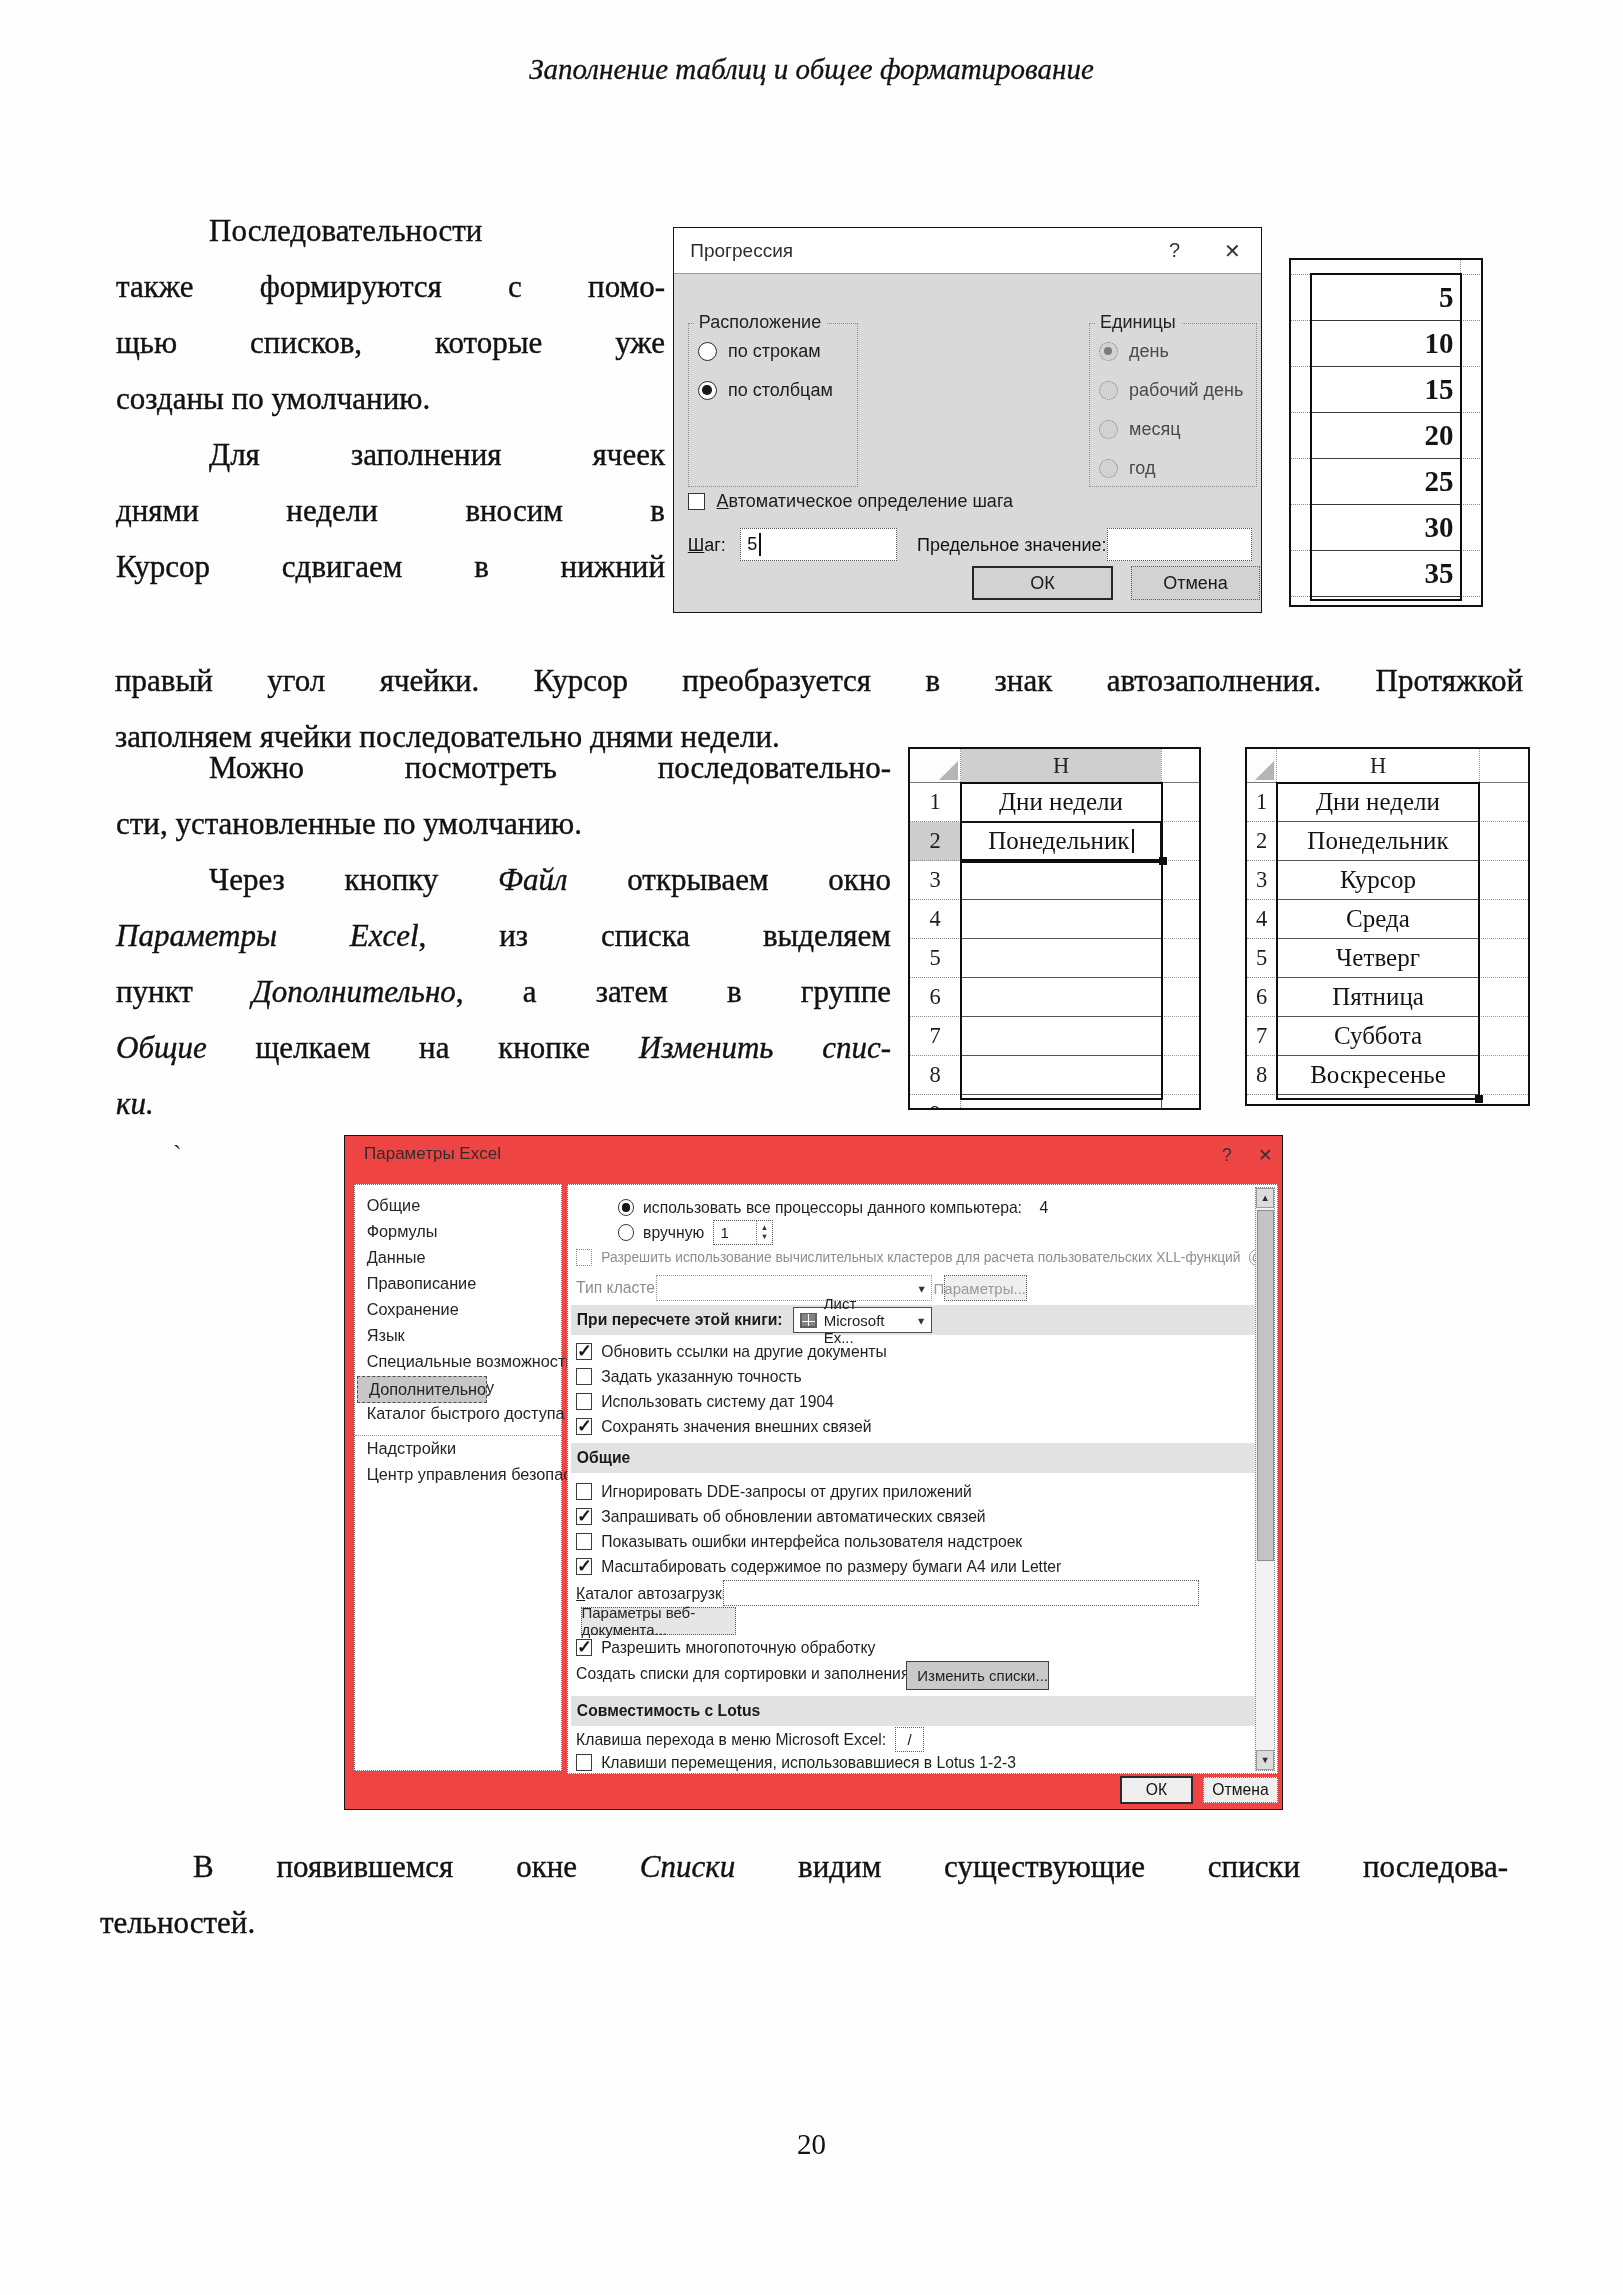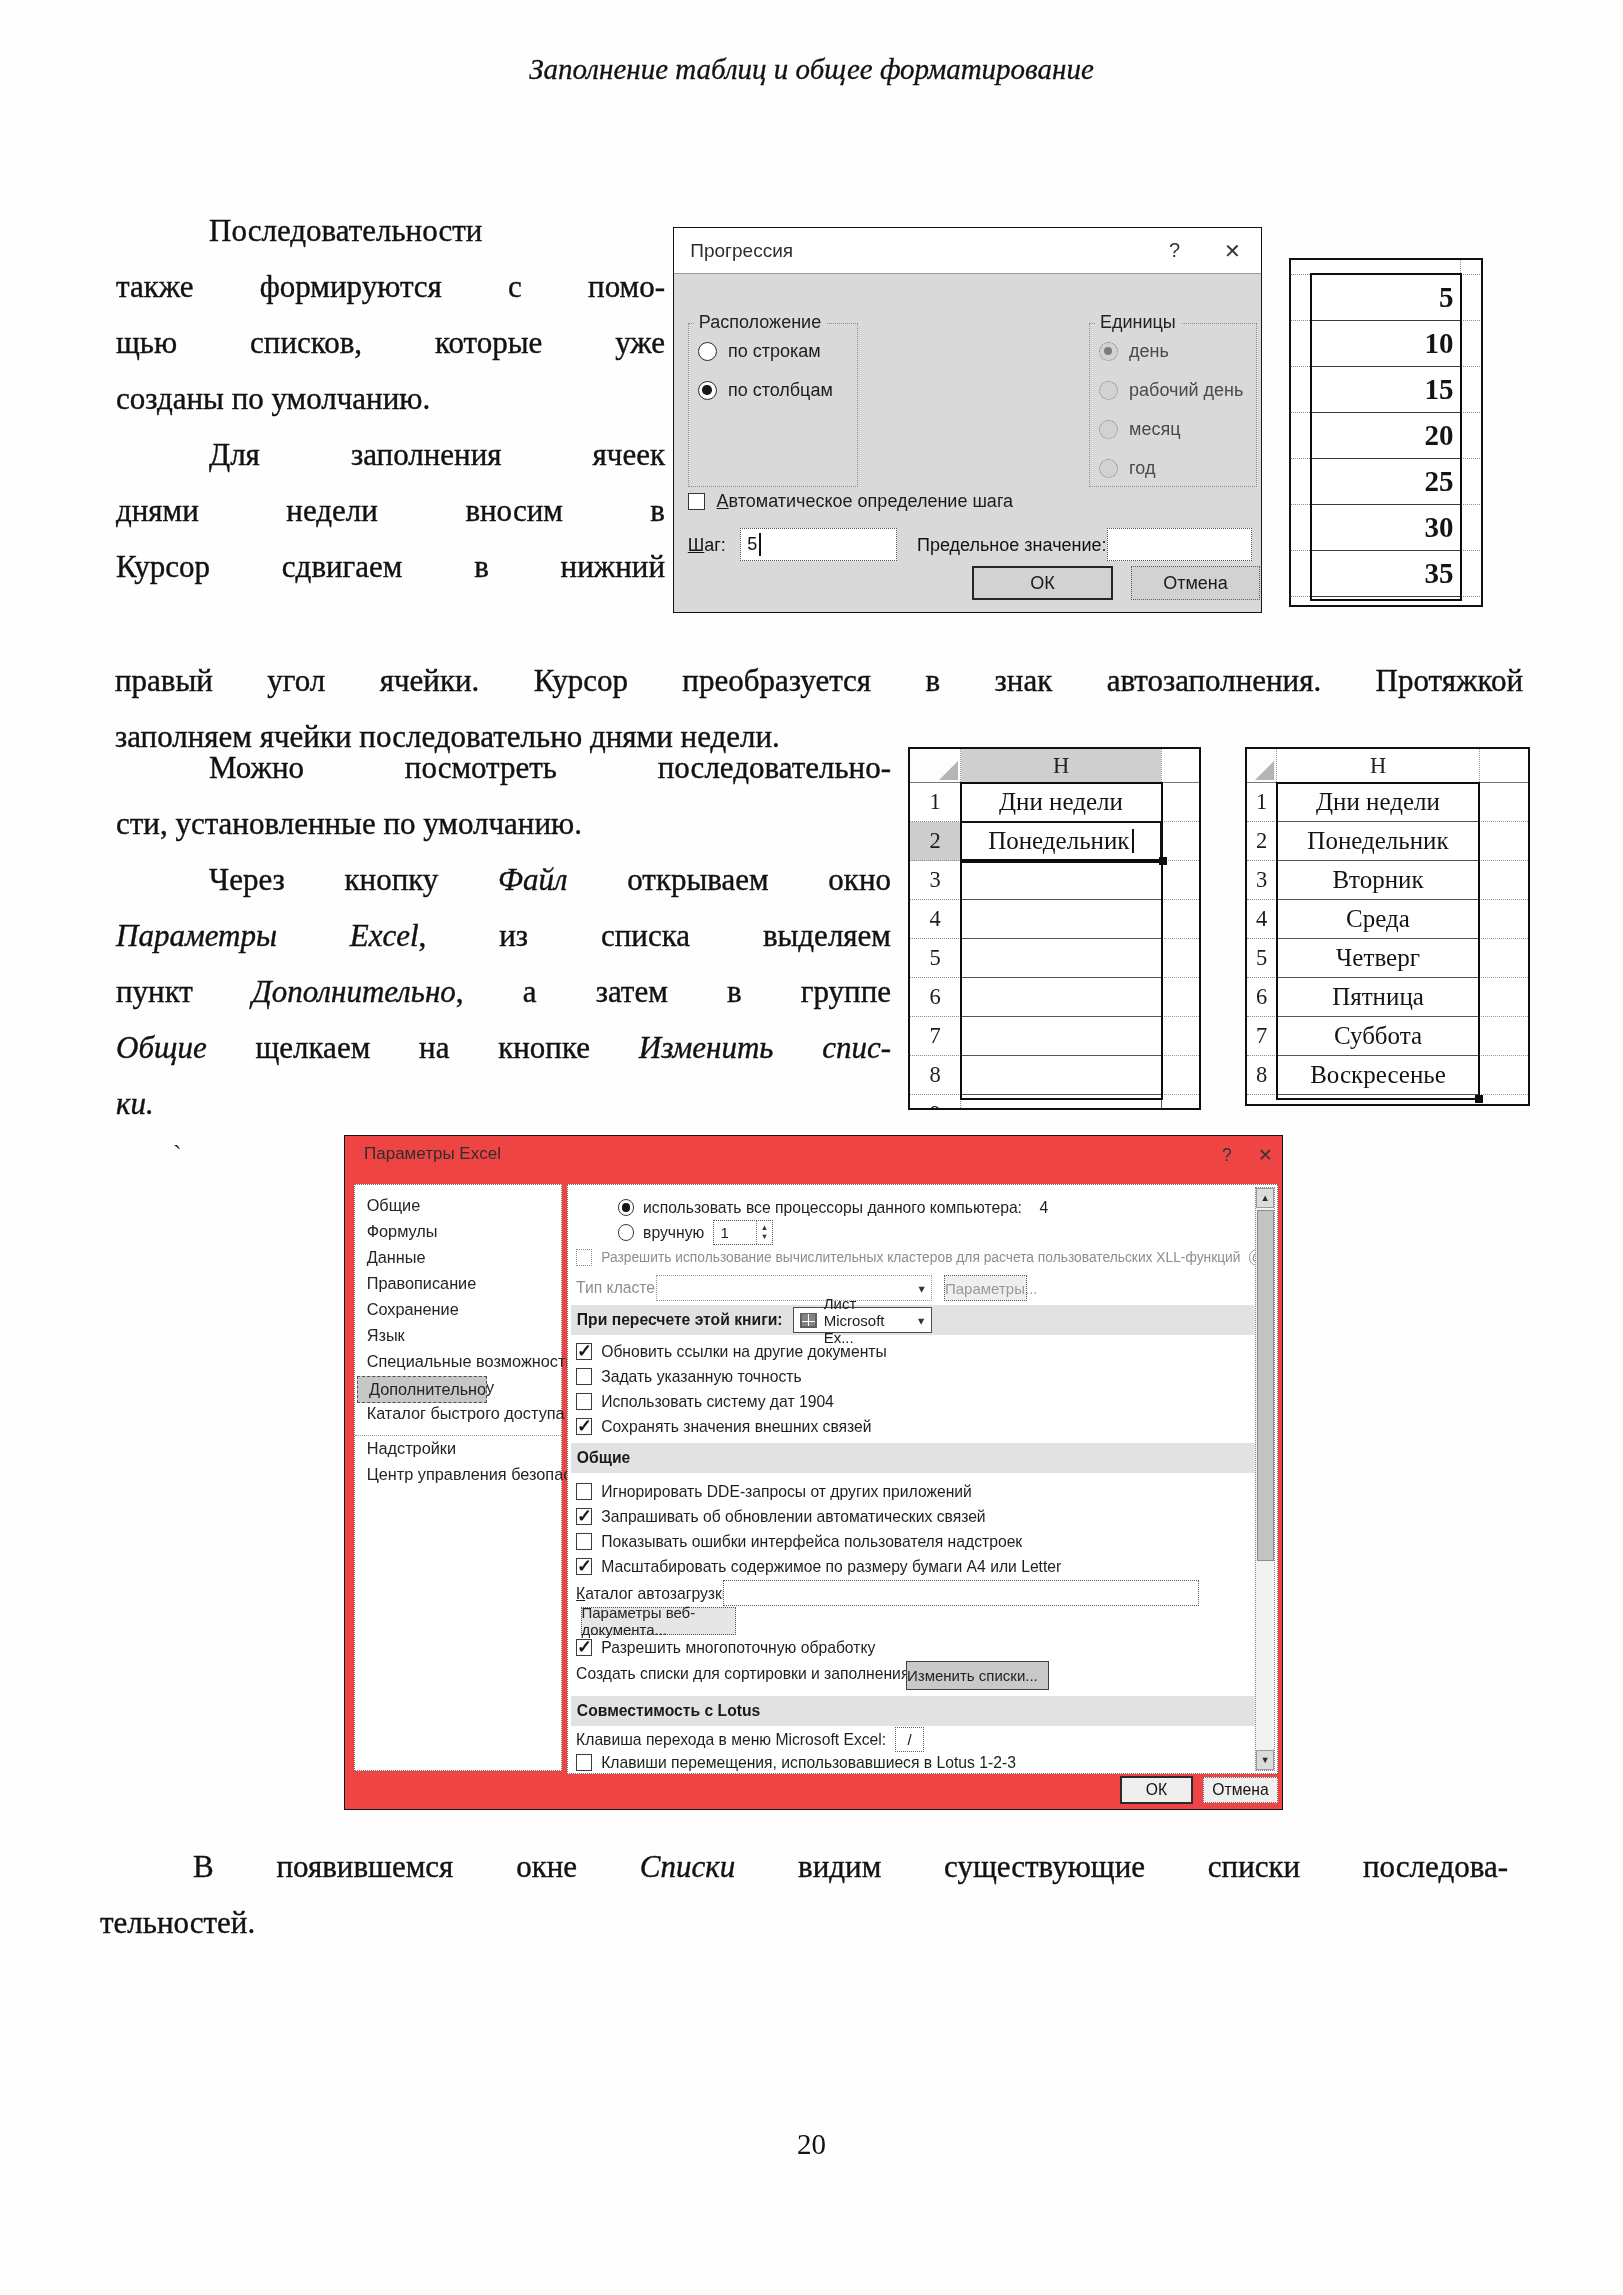--- a/index.html
+++ b/index.html
@@ -109,21 +109,21 @@
   .dim{color:#8d8d8d}
   .band{position:absolute;left:2.5px;width:684px;height:30px;background:#e2e2e2;
         display:flex;align-items:center;gap:10px;padding-left:6.3px;
         font:bold 15.7px "Liberation Sans",sans-serif;color:#1a1a1a}
   .dd{background:#fff;border:1.3px solid #4c4c4c;display:flex;align-items:center;gap:6.3px;
       padding:0 6.3px;font:15px "Liberation Sans",sans-serif;color:#1c1c1c}
   .dd.dis{border:1.3px dotted #9a9a9a;color:#9a9a9a}
   .ddarrow{margin-left:auto;font-size:12.5px;color:#333}
   .xinp{background:#fff;border:1.3px dotted #5a5a5a;font:15px "Liberation Sans",sans-serif;
         display:flex;align-items:center;padding:0 5px;color:#111}
-  .xbtn{position:absolute;display:flex;align-items:center;justify-content:flex-start;
+  .xbtn{position:absolute;display:flex;align-items:center;justify-content:flex-end;
         background:#e6e6e6;border:1.3px dotted #585858;font:15px "Liberation Sans",sans-serif;color:#232323}
   .xbtn.hl{background:#c9c9c9;border:1.9px solid #3f3f3f}
   .xbtn.dis{color:#9a9a9a;background:#efefef}
   .xlicon{width:17.5px;height:15px;background:linear-gradient(#5f5f5f,#5f5f5f);position:relative;flex:0 0 auto}
   .xlicon::after{content:"";position:absolute;inset:1.9px;
      background:
        linear-gradient(#fff,#fff) 0 6.3px/100% 1.3px no-repeat,
        linear-gradient(#fff,#fff) 6.3px 0/1.3px 100% no-repeat,#828282}
   .info{width:16.3px;height:16.3px;border:1.3px solid #9a9a9a;border-radius:50%;display:flex;align-items:center;
         justify-content:center;font:italic bold 11.3px "Liberation Serif",serif;color:#8d8d8d;flex:0 0 auto}
@@ -396,21 +396,21 @@
         </div>
 
         <div class="srow">
           <span class="snum">2</span>
           <span class="scell">Понедельник</span>
           <span class="sgut"></span>
         </div>
 
         <div class="srow">
           <span class="snum">3</span>
-          <span class="scell">Вторник</span>
+          <span class="scell">Курсор</span>
           <span class="sgut"></span>
         </div>
 
         <div class="srow">
           <span class="snum">4</span>
           <span class="scell">Среда</span>
           <span class="sgut"></span>
         </div>
 
         <div class="srow">

